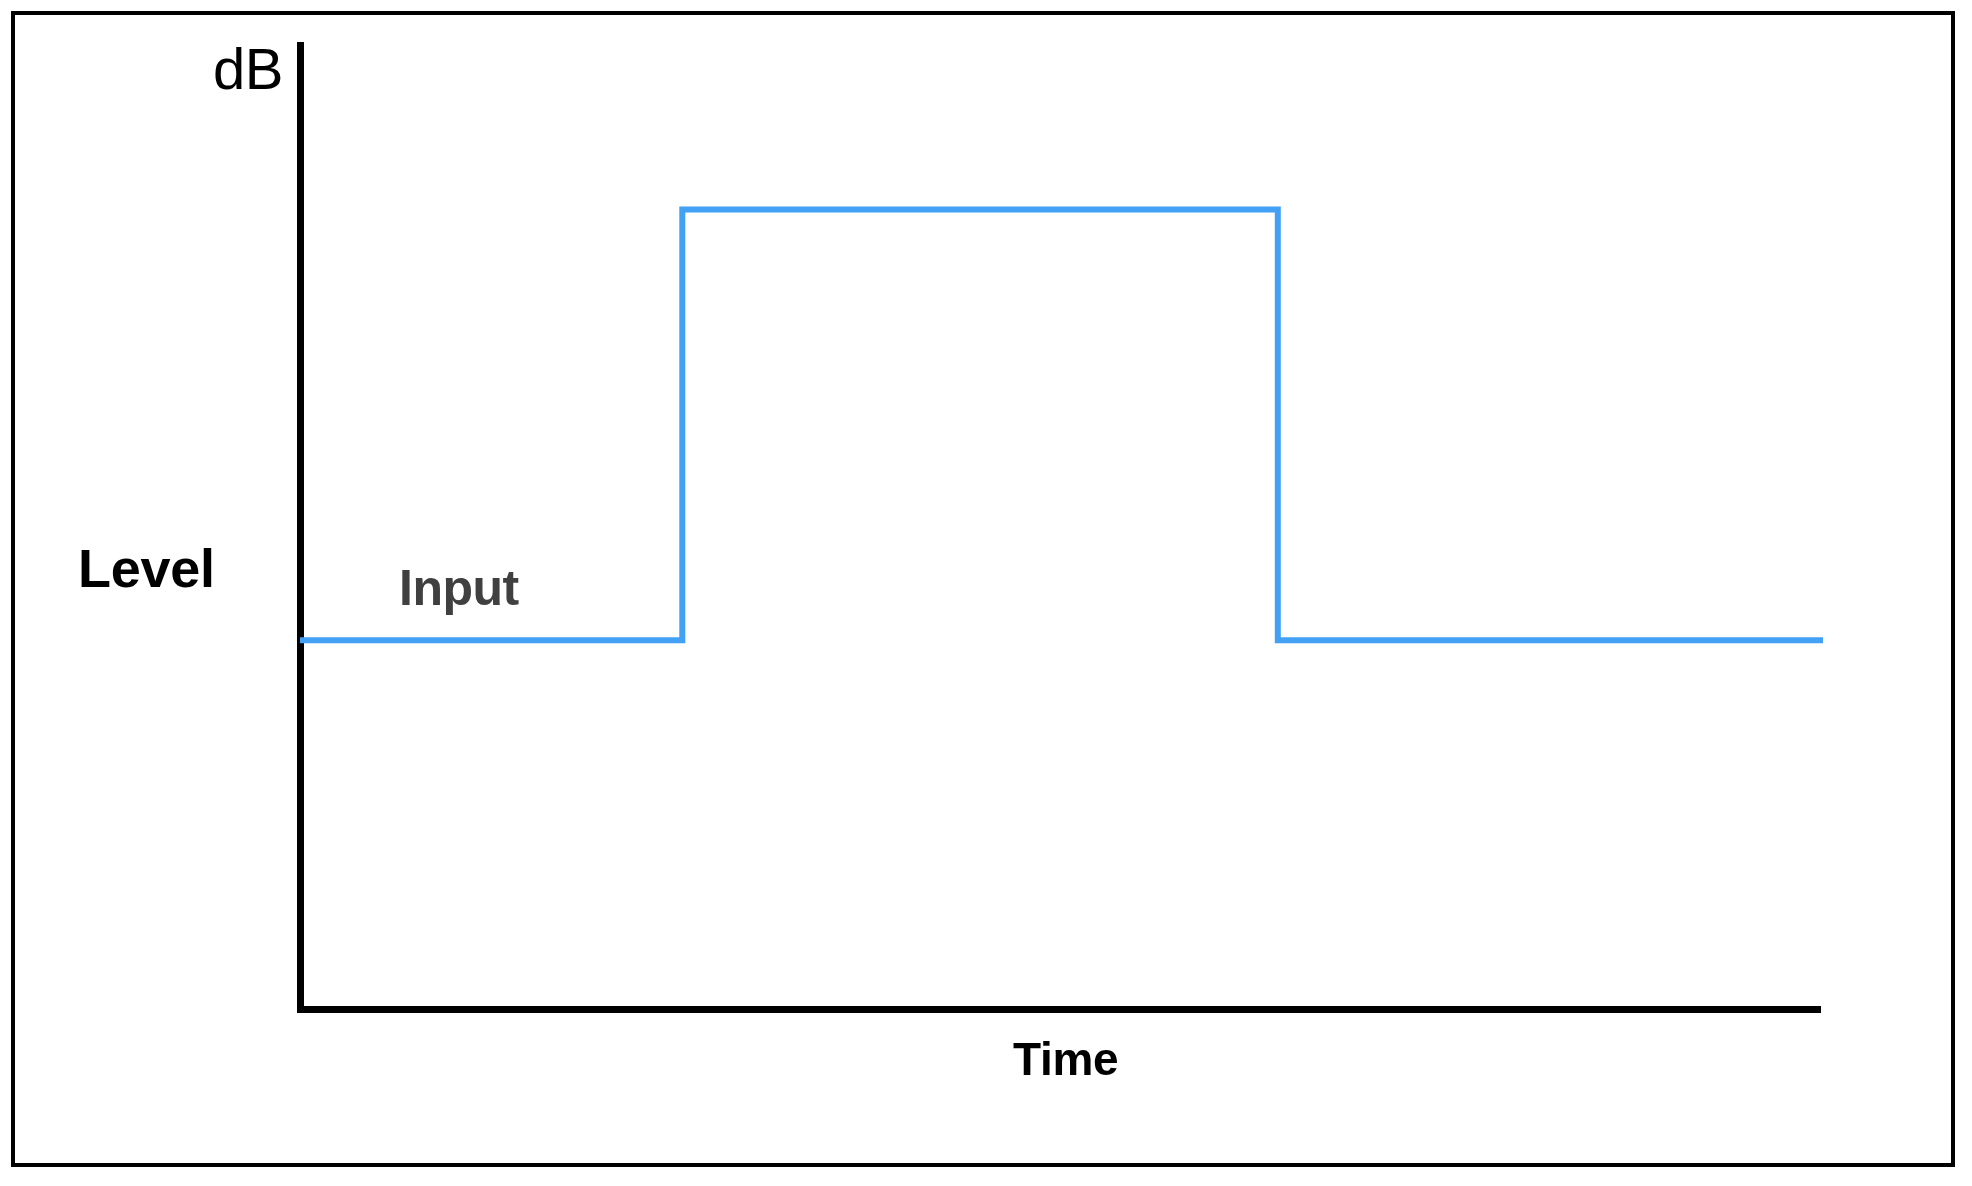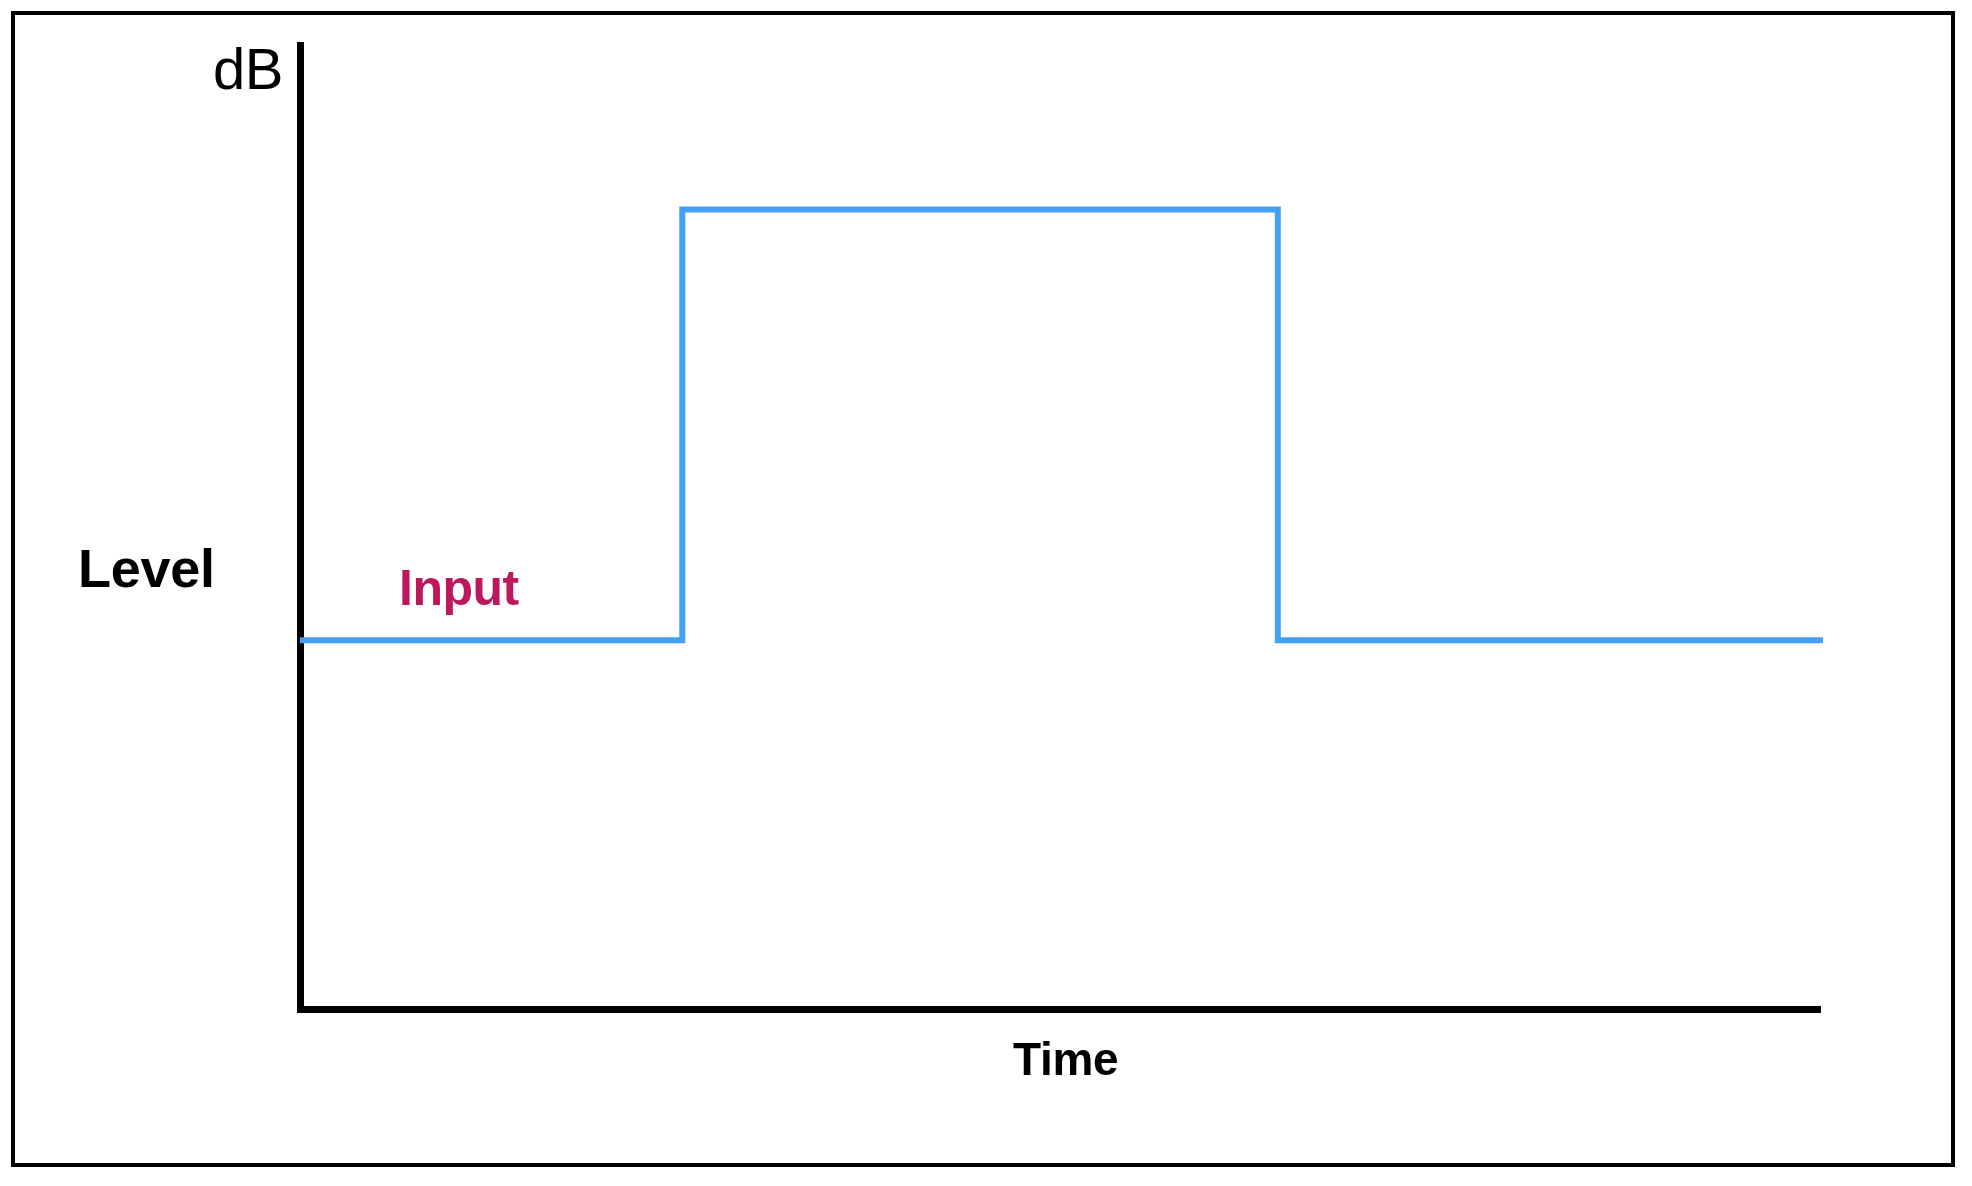--- a/index.html
+++ b/index.html
@@ -92,16 +92,16 @@
 
       <polyline points="300.0,640.2 682.3,640.2 682.3,209.5 1277.8,209.5 1277.8,640.2 1823.0,640.2" fill="none" stroke="#42a0f5" stroke-width="6" stroke-linecap="butt" stroke-linejoin="miter"></polyline>
     </svg>
 
     <div class="axis-text" id="y-unit-label">dB</div>
 
     <div class="axis-text" id="y-axis-label">Level</div>
 
     <div class="axis-text" id="x-axis-label">Time</div>
 
-    <div id="series-label-input" style="color:#be185d;">Input</div>
+    <div id="series-label-input" style="color:#404040;">Input</div>
 
   </div>
 </div>
 
 </body></html>

